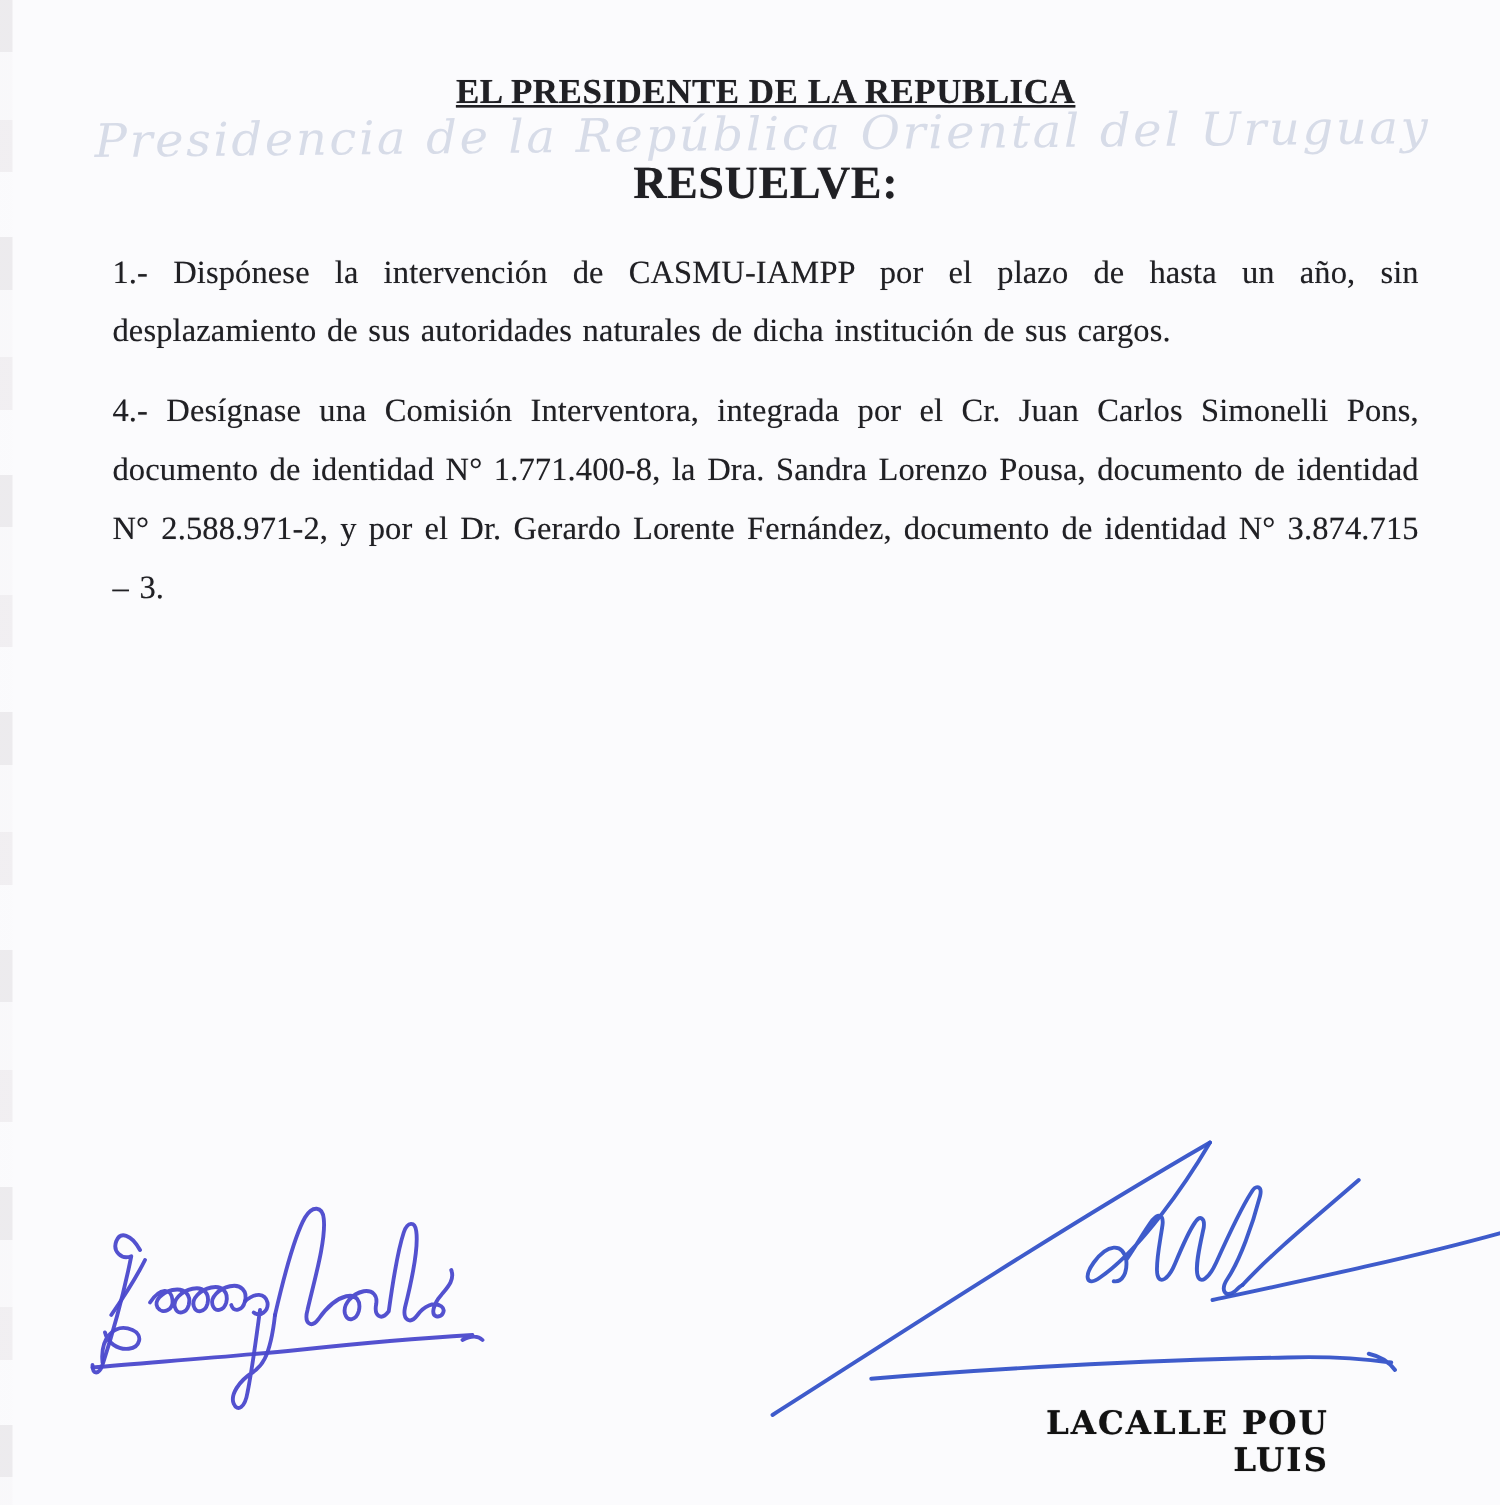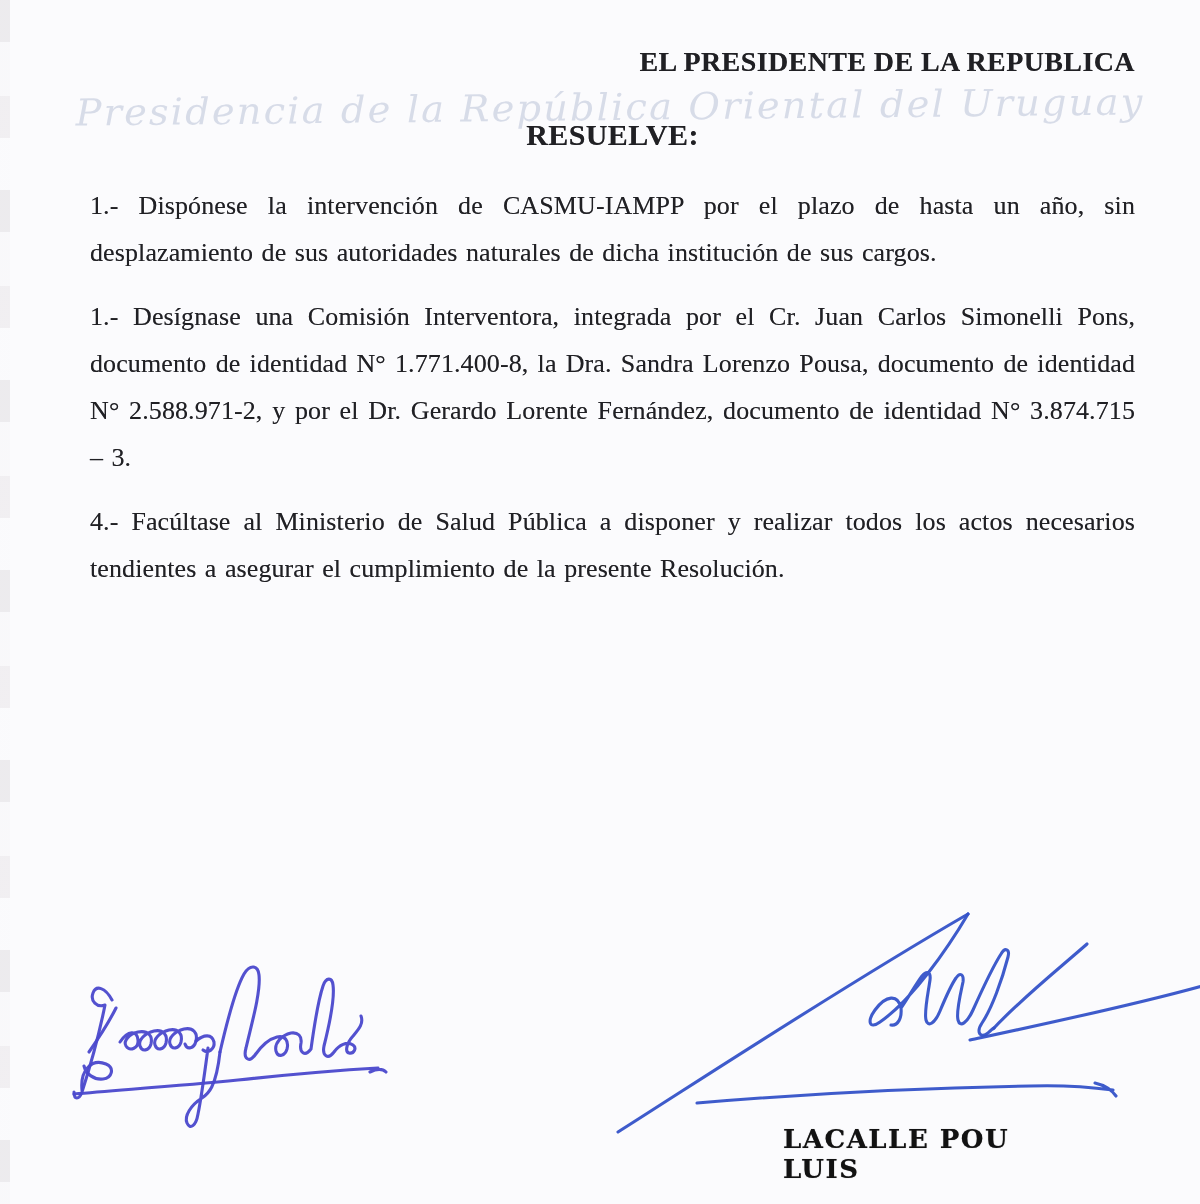--- a/index.html
+++ b/index.html
@@ -30,46 +30,47 @@
       rgba(228,222,226,.10) 42px 96px,
       rgba(200,190,196,.20) 96px 138px,
       rgba(240,238,240,.05) 138px 190px);
     pointer-events:none;
   }
   .content{
     position:relative;
     padding:45px 65px 0 90px;
   }
   .title{
-    margin:0;
+    margin:12px;
     font-size:28px;line-height:34px;
     font-weight:700;
-    text-align:right;
+    text-align:center;
     letter-spacing:.4px;
     color:var(--ink);
     text-shadow:0 0 .6px rgba(25,25,30,.55);
+    text-decoration:underline;
   }
   .watermark{
     position:absolute;
     left:90px;right:70px;top:86px;
     text-align:center;
     font-family:"DejaVu Serif",serif;
     font-style:italic;
     font-size:37px;
     letter-spacing:2px;
     white-space:nowrap;
     color:var(--watermark);
     opacity:.42;
     transform:rotate(-.6deg) scaleX(1.04);
     transform-origin:center;
     pointer-events:none;
   }
   .subtitle{
     margin:39px 0 0 0;
-    font-size:30px;line-height:34px;
+    font-size:37px;line-height:34px;
     font-weight:700;
     text-align:center;
     letter-spacing:.4px;
     text-shadow:0 0 .6px rgba(25,25,30,.55);
   }
   .bodytext{
     margin-top:30px;
   }
   .bodytext p{
     margin:0 0 17px 0;
@@ -83,21 +84,21 @@
   .sig{position:absolute;}
   .sig path{fill:none;stroke-linecap:round;stroke-linejoin:round;}
   .sig-left{left:58px;top:942px;width:350px;height:215px;}
   .sig-left path{stroke:var(--sig-left);stroke-width:3.1;opacity:.95;}
   .sig-right{left:590px;top:880px;width:612px;height:262px;}
   .sig-right path{stroke:var(--sig-right);stroke-width:3.1;opacity:.95;}
   .sig-label{
     position:absolute;
     left:783px;top:1124px;
     width:280px;
-    text-align:left;
+    text-align:right;
     font-family:"DejaVu Serif",serif;
     font-size:26px;
     font-weight:700;
     letter-spacing:1.5px;
     color:var(--signer);
     text-shadow:0 0 .7px rgba(10,10,10,.6);
   }
 </style>
 </head>
 <body>
@@ -108,22 +109,21 @@
 
   <div class="watermark">Presidencia de la República Oriental del Uruguay</div>
 
   <div class="content">
     <h1 class="title">EL PRESIDENTE DE LA REPUBLICA</h1>
 
     <h2 class="subtitle">RESUELVE:</h2>
 
     <div class="bodytext">
       <p>1.- Dispónese la intervención de CASMU-IAMPP por el plazo de hasta un año, sin desplazamiento de sus autoridades naturales de dicha institución de sus cargos.</p>
-      <p>1.- Desígnase una Comisión Interventora, integrada por el Cr. Juan Carlos Simonelli Pons, documento de identidad N° 1.771.400-8, la Dra. Sandra Lorenzo Pousa, documento de identidad N° 2.588.971-2, y por el Dr. Gerardo Lorente Fernández, documento de identidad N° 3.874.715 – 3.</p>
-      <p>4.- Facúltase al Ministerio de Salud Pública a disponer y realizar todos los actos necesarios tendientes a asegurar el cumplimiento de la presente Resolución.</p>
+      <p>4.- Desígnase una Comisión Interventora, integrada por el Cr. Juan Carlos Simonelli Pons, documento de identidad N° 1.771.400-8, la Dra. Sandra Lorenzo Pousa, documento de identidad N° 2.588.971-2, y por el Dr. Gerardo Lorente Fernández, documento de identidad N° 3.874.715 – 3.</p>
     </div>
   </div>
 
   <svg class="sig sig-left" viewBox="0 0 350 215" xmlns="http://www.w3.org/2000/svg">
     <path d="M54,58 C47,45 38,43 35,51 C32,59 39,66 47,63 C42,88 33,122 24,150 C21,158 16,158 16,150"></path>
     <path d="M58,66 C49,84 40,97 31,110 M24,148 C22,128 34,116 48,122 C57,126 54,136 45,137 C36,138 28,132 26,124"></path>
     <path d="M62,100 C70,88 79,88 80,98 C81,106 72,110 68,104 C65,99 71,92 80,90 C90,88 95,94 93,102 C91,109 84,110 82,104 C80,98 87,91 96,89 C105,87 110,93 108,101 C106,108 99,109 97,103 C95,97 102,90 111,88 C120,86 125,92 123,100 C121,107 114,108 112,102 C110,96 117,89 126,87 C135,85 140,91 138,99 C136,107 129,108 127,102"></path>
     <path d="M138,99 C146,92 154,92 156,100 C157,107 150,112 145,108 M150,106 C147,128 144,152 140,172 C138,184 132,188 129,181 C126,174 133,163 144,156 C150,152 158,146 162,110"></path>
     <path d="M162,110 C168,84 178,46 186,32 C192,22 200,23 201,33 C203,50 193,84 188,106 C185,117 191,121 197,113 C204,103 211,97 219,95 C227,93 231,99 229,107 C227,114 220,116 218,109 C216,101 224,93 233,91 C240,90 244,94 243,101 C241,111 247,115 253,107 C257,78 261,56 265,44 C268,35 274,35 275,43 C277,57 270,88 266,104 C264,114 270,118 276,110 C281,103 289,99 295,103 C299,106 296,112 291,111 C287,110 288,102 295,94 C300,88 306,82 303,74"></path>
     <path d="M16,152 C60,148 120,144 180,138 C236,132 286,128 320,126 M312,130 C318,127 324,126 328,130"></path>

